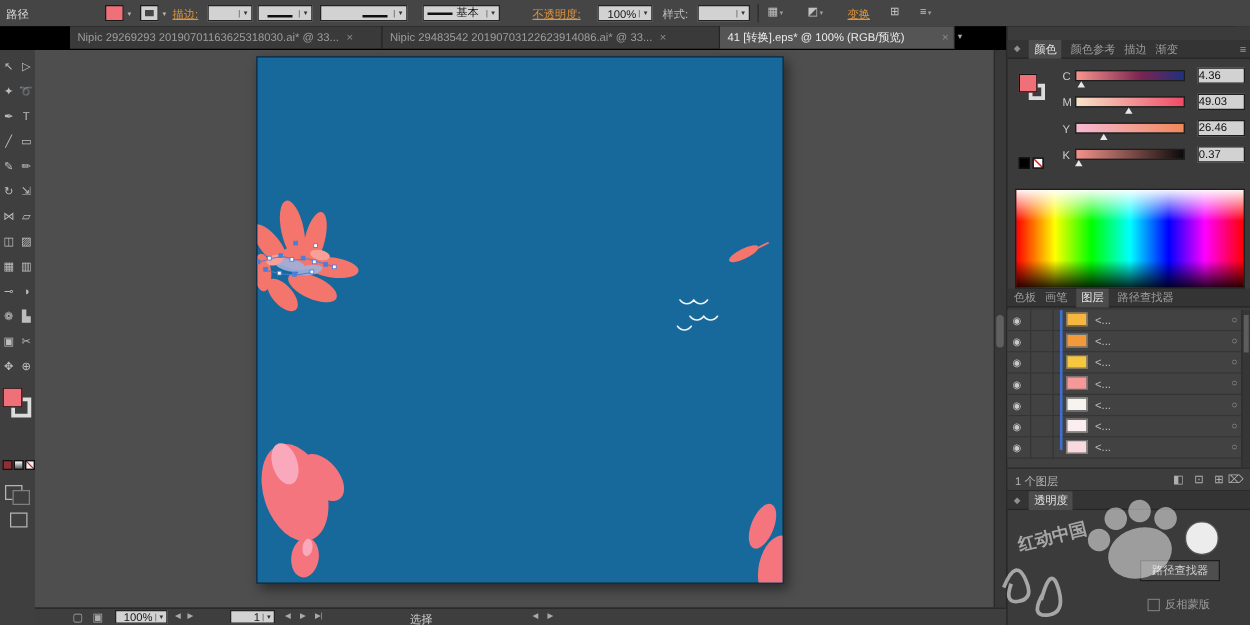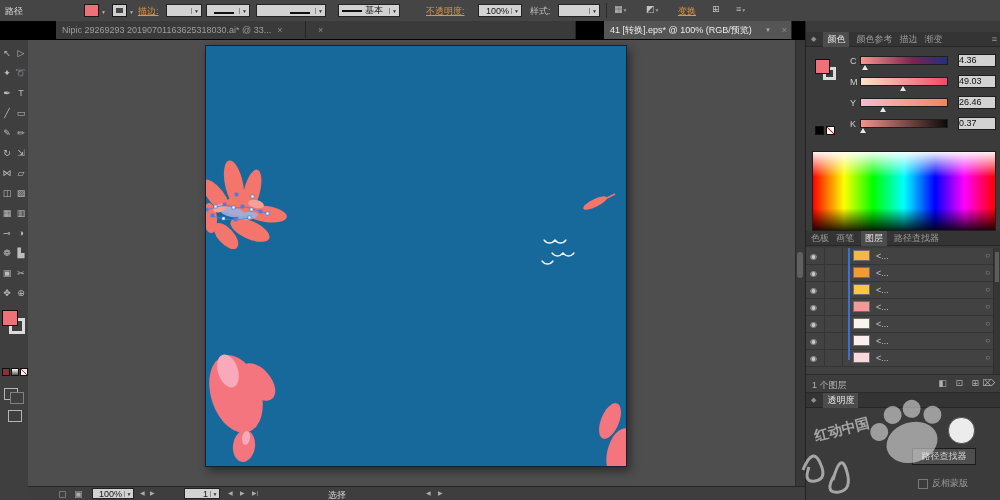--- a/index.html
+++ b/index.html
@@ -165,23 +165,24 @@
     <span class="icon-btn" style="left:712px;"><span>⊞</span></span>
     <span class="icon-btn" style="left:736px;"><span>≡</span><span class="dd">▼</span></span>
   </div>
 
   <div class="tabbar">
     <div class="dtab" style="left:56px;width:250px;">
       <span>Nipic 29269293 20190701163625318030.ai* @ 33...</span>
       <span class="x">×</span>
     </div>
     <div class="dtab" style="left:306px;width:270px;">
+      <span>Nipic 29483542 20190703122623914086.ai* @ 33...</span>
       <span class="x">×</span>
     </div>
-    <div class="dtab active" style="left:604px;width:188px;gap:24px;">
+    <div class="dtab active" style="left:576px;width:188px;gap:24px;">
       <span>41 [转换].eps* @ 100% (RGB/预览)</span>
       <span class="x">×</span>
     </div>
     <span class="tab-chevron">▼</span>
   </div>
 
   <div class="toolbar">
     <div class="tools">
       
     

